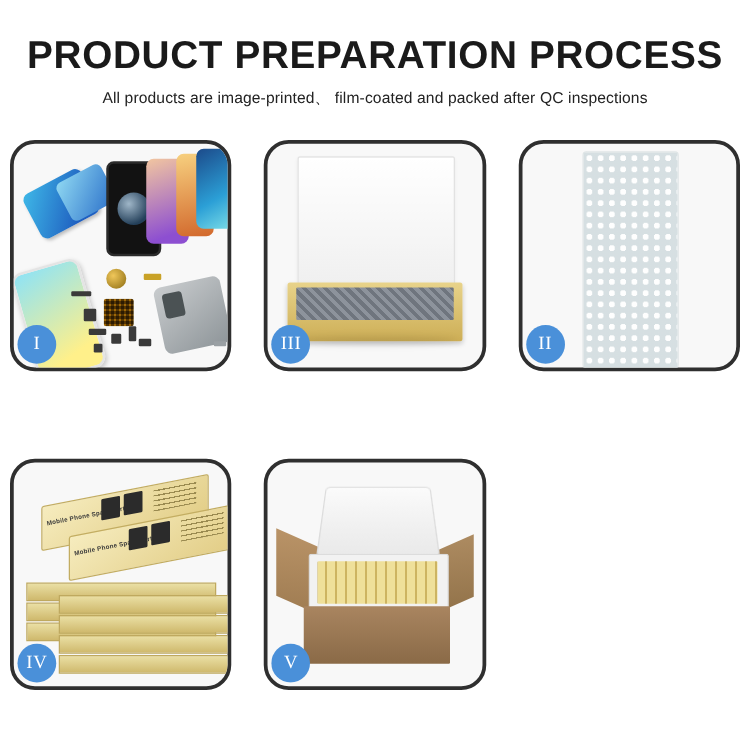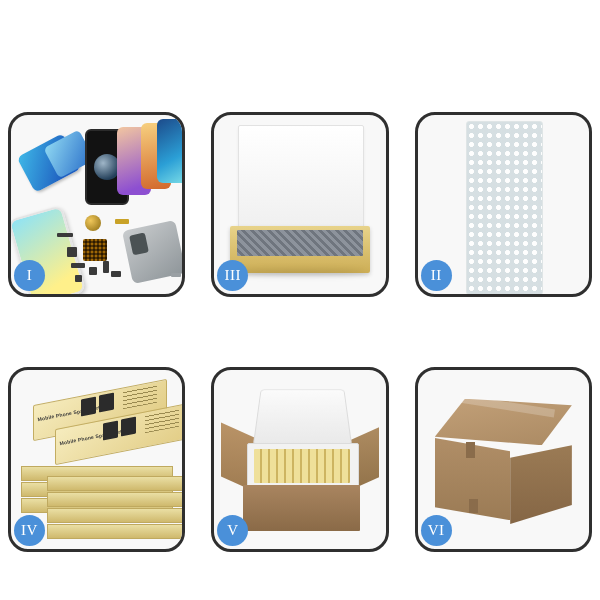--- a/index.html
+++ b/index.html
@@ -152,20 +152,22 @@
     background:linear-gradient(180deg,#9b7b55,#856645);
     clip-path:polygon(0 16%,100% 0,100% 76%,0 100%);}
   .p6-tape{position:absolute;left:24%;top:18%;width:56%;height:8px;
     background:rgba(255,255,255,.22);transform:rotate(9deg);}
   .p6-seam{position:absolute;background:#8a6c4b;}
 </style>
 </head>
 <body>
 
 <div class="header">
+  <div class="title">PRODUCT PREPARATION PROCESS</div>
+  <div class="subtitle">All products are image-printed、 film-coated and packed after QC inspections</div>
 </div>
 
 <div class="grid">
 
   <div class="panel">
     <div class="scene">
       <div class="ph p1-a"></div>
       <div class="ph p1-b"></div>
       <div class="ph p1-black"></div>
       <div class="ph p1-c"></div>
@@ -239,25 +241,14 @@
       <div class="p5-flapL"></div>
       <div class="p5-flapR"></div>
       <div class="p5-foamlid"></div>
       <div class="p5-foambox"></div>
       <div class="p5-inner"></div>
       <div class="p5-body"></div>
     </div>
     <div class="badge">V</div>
   </div>
 
-  <div class="panel">
-    <div class="scene">
-      <div class="p6-top"></div>
-      <div class="p6-tape"></div>
-      <div class="p6-front"></div>
-      <div class="p6-side"></div>
-      <div class="p6-seam" style="left:28%;top:40%;width:9px;height:16px;"></div>
-      <div class="p6-seam" style="left:30%;top:72%;width:9px;height:14px;"></div>
-    </div>
-    <div class="badge">VI</div>
-  </div>
 
 </div>
 
 </body></html>

